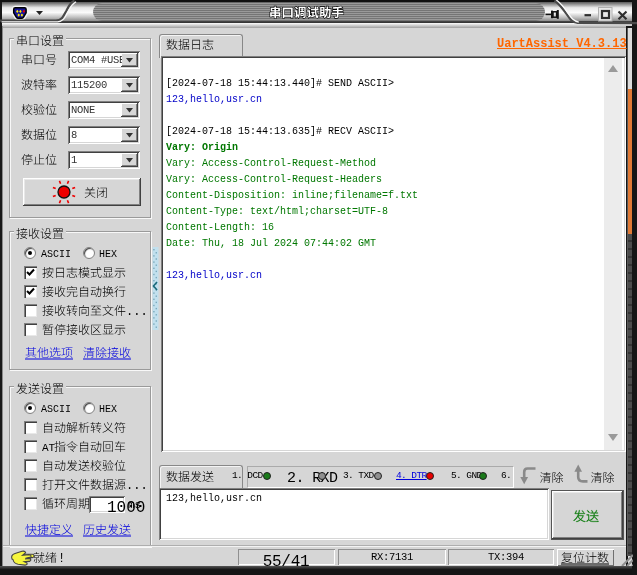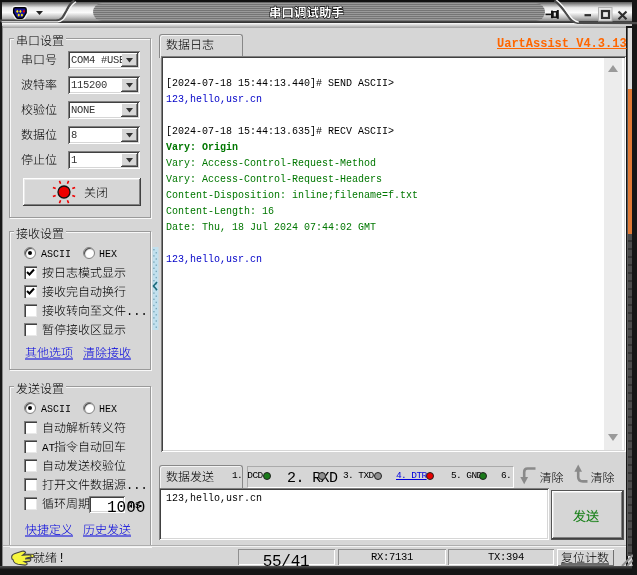--- a/index.html
+++ b/index.html
@@ -96,20 +96,21 @@
   </svg>
 <div class="abs mono" style="left:166px;top:76px;width:430px;font-size:10px;line-height:16px;">
     <div style="color:#000;height:16px;">[2024-07-18 15:44:13.440]# SEND ASCII&gt;</div>
     <div style="color:#0000c8;height:16px;">123,hello,usr.cn</div>
     <div style="color:#000;height:16px;"></div>
     <div style="color:#000;height:16px;">[2024-07-18 15:44:13.635]# RECV ASCII&gt;</div>
     <div style="color:#007700;height:16px;font-weight:bold;">Vary: Origin</div>
     <div style="color:#007700;height:16px;">Vary: Access-Control-Request-Method</div>
     <div style="color:#007700;height:16px;">Vary: Access-Control-Request-Headers</div>
     <div style="color:#007700;height:16px;">Content-Disposition: inline;filename=f.txt</div>
+    <div style="color:#007700;height:16px;">Content-Type: text/html;charset=UTF-8</div>
     <div style="color:#007700;height:16px;">Content-Length: 16</div>
     <div style="color:#007700;height:16px;">Date: Thu, 18 Jul 2024 07:44:02 GMT</div>
     <div style="color:#000;height:16px;"></div>
     <div style="color:#0000c8;height:16px;">123,hello,usr.cn</div>
   </div>
 <div class="abs mono" style="left:497px;top:37px;font-size:12px;font-weight:bold;color:#ff6600;text-decoration:underline;letter-spacing:0px;">UartAssist V4.3.13</div>
 <div class="abs" style="left:159px;top:465px;width:82px;height:23px;background:#d6d6d6;border:1px solid #888;border-bottom:none;border-radius:3px 3px 0 0;box-shadow:inset 1px 1px 0 #f4f4f4;"></div>
 <div class="abs" style="left:247px;top:466px;width:265px;height:20px;border:1px solid #aaa;border-right:1px solid #fff;border-bottom:1px solid #fff;"></div>
 <div class="abs mono" style="left:232px;top:470px;font-size:9.5px;letter-spacing:-0.6px;color:#000;white-space:nowrap;font-family:Liberation Mono, monospace;">1. DCD</div>
 <div class="abs" style="left:263px;top:472px;width:8px;height:8px;border-radius:50%;background:#1a7a1a;border:1px solid #222;box-sizing:border-box;"></div>

